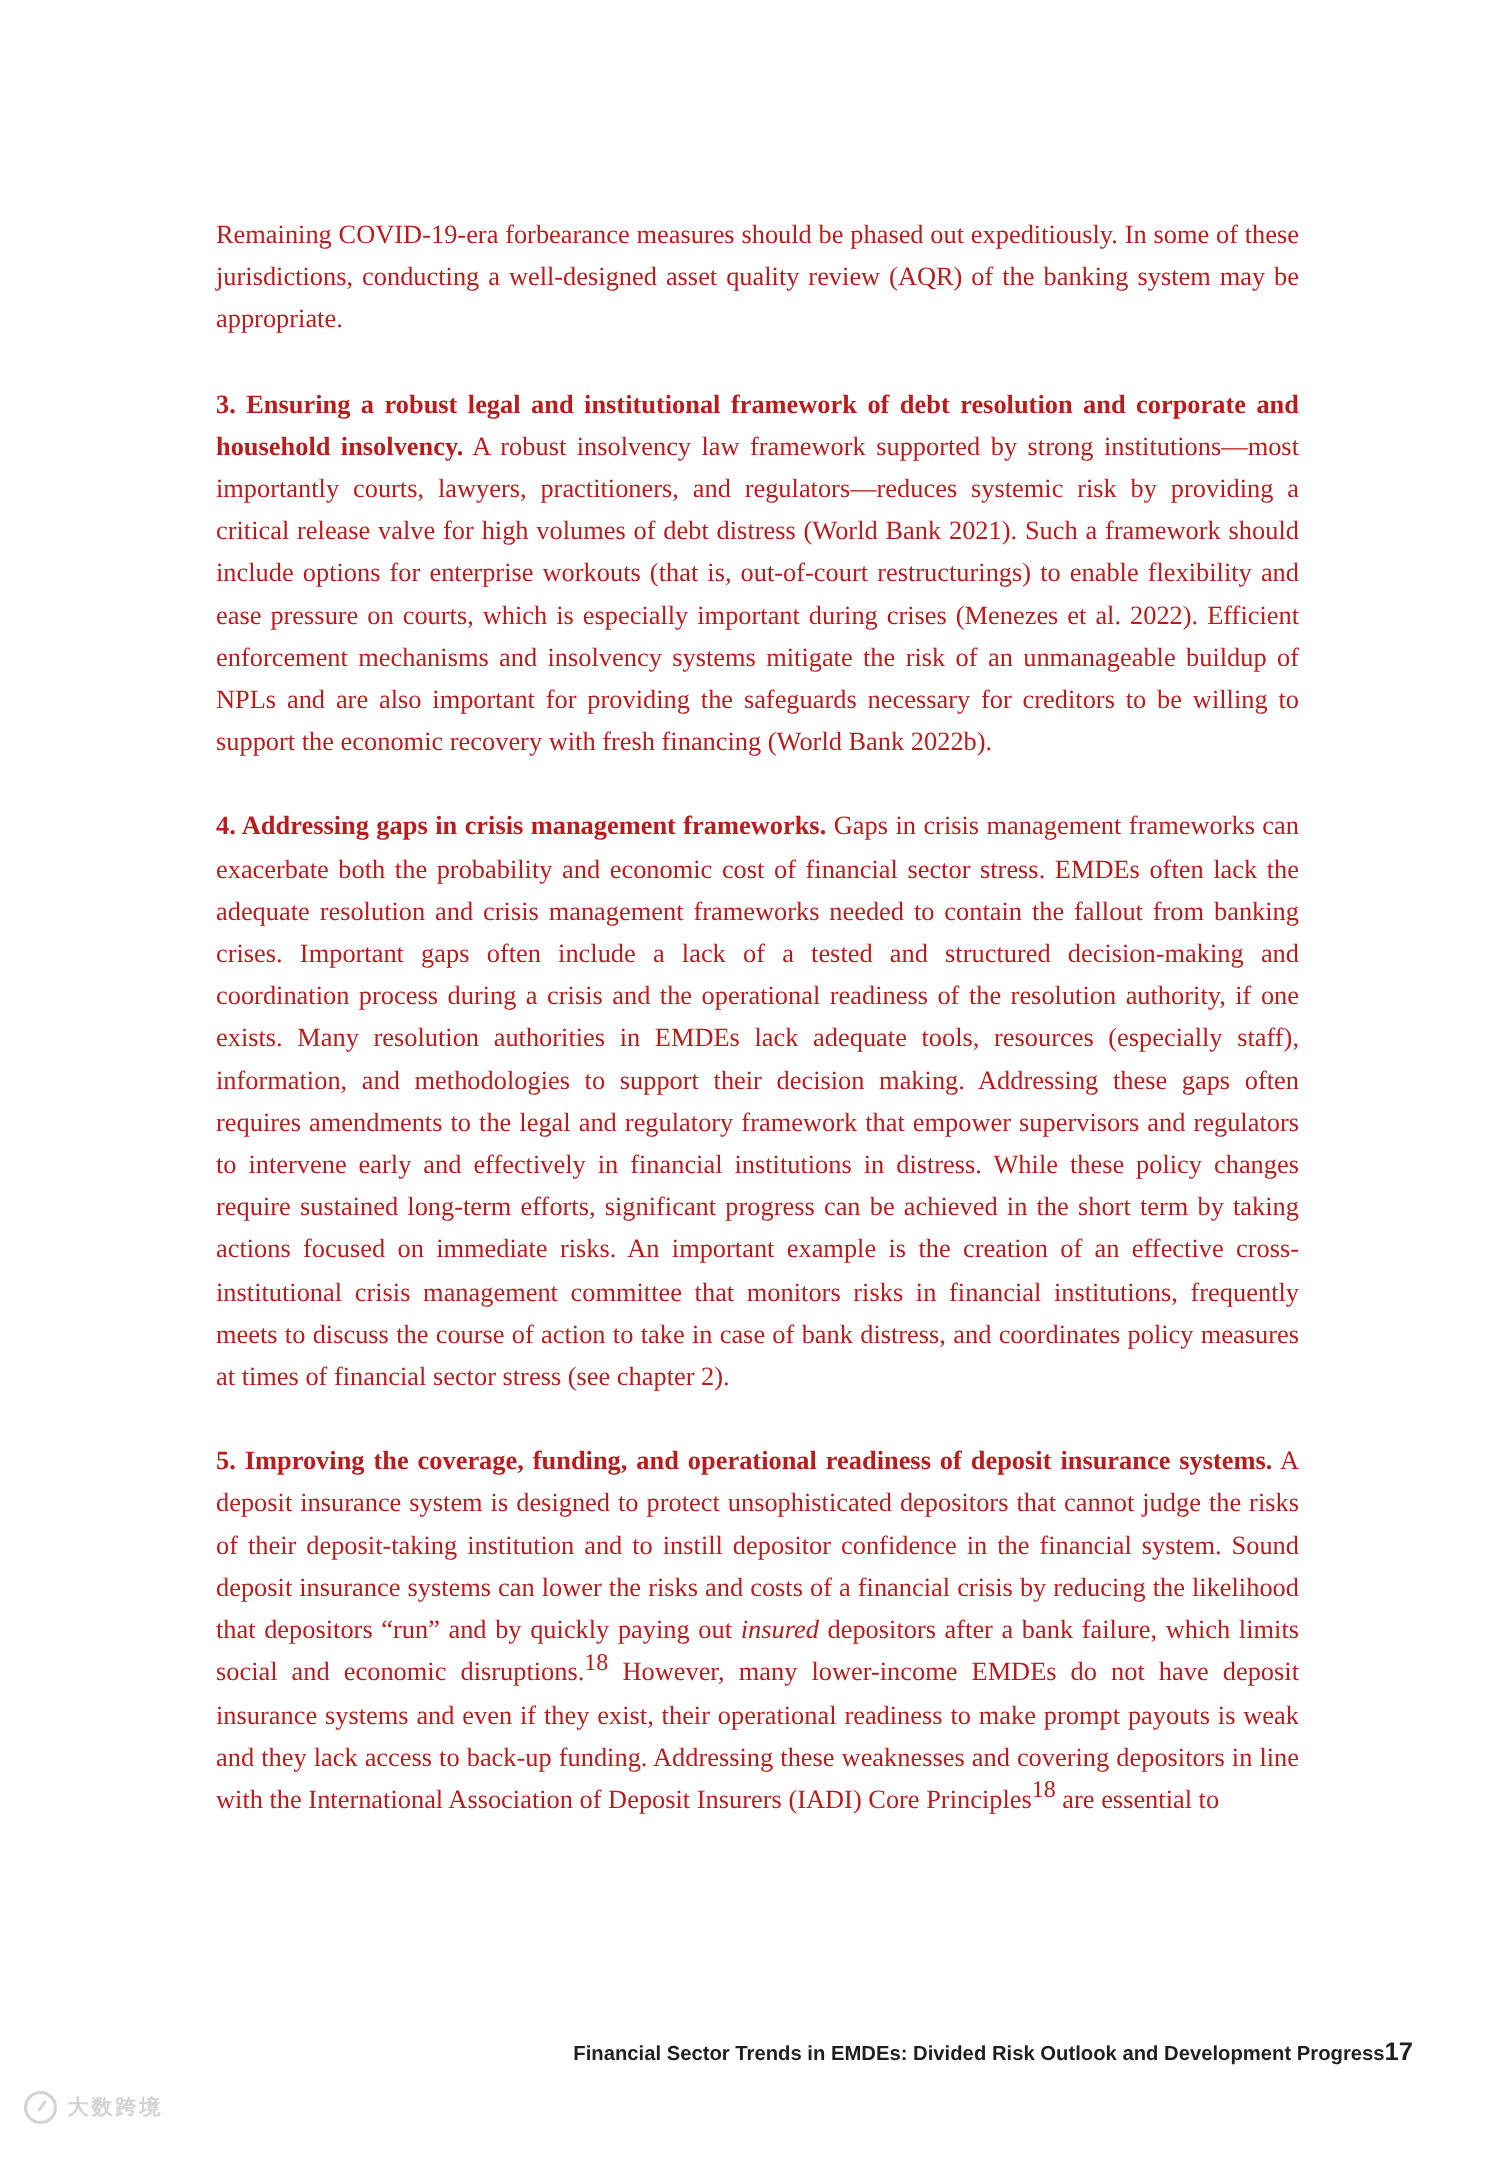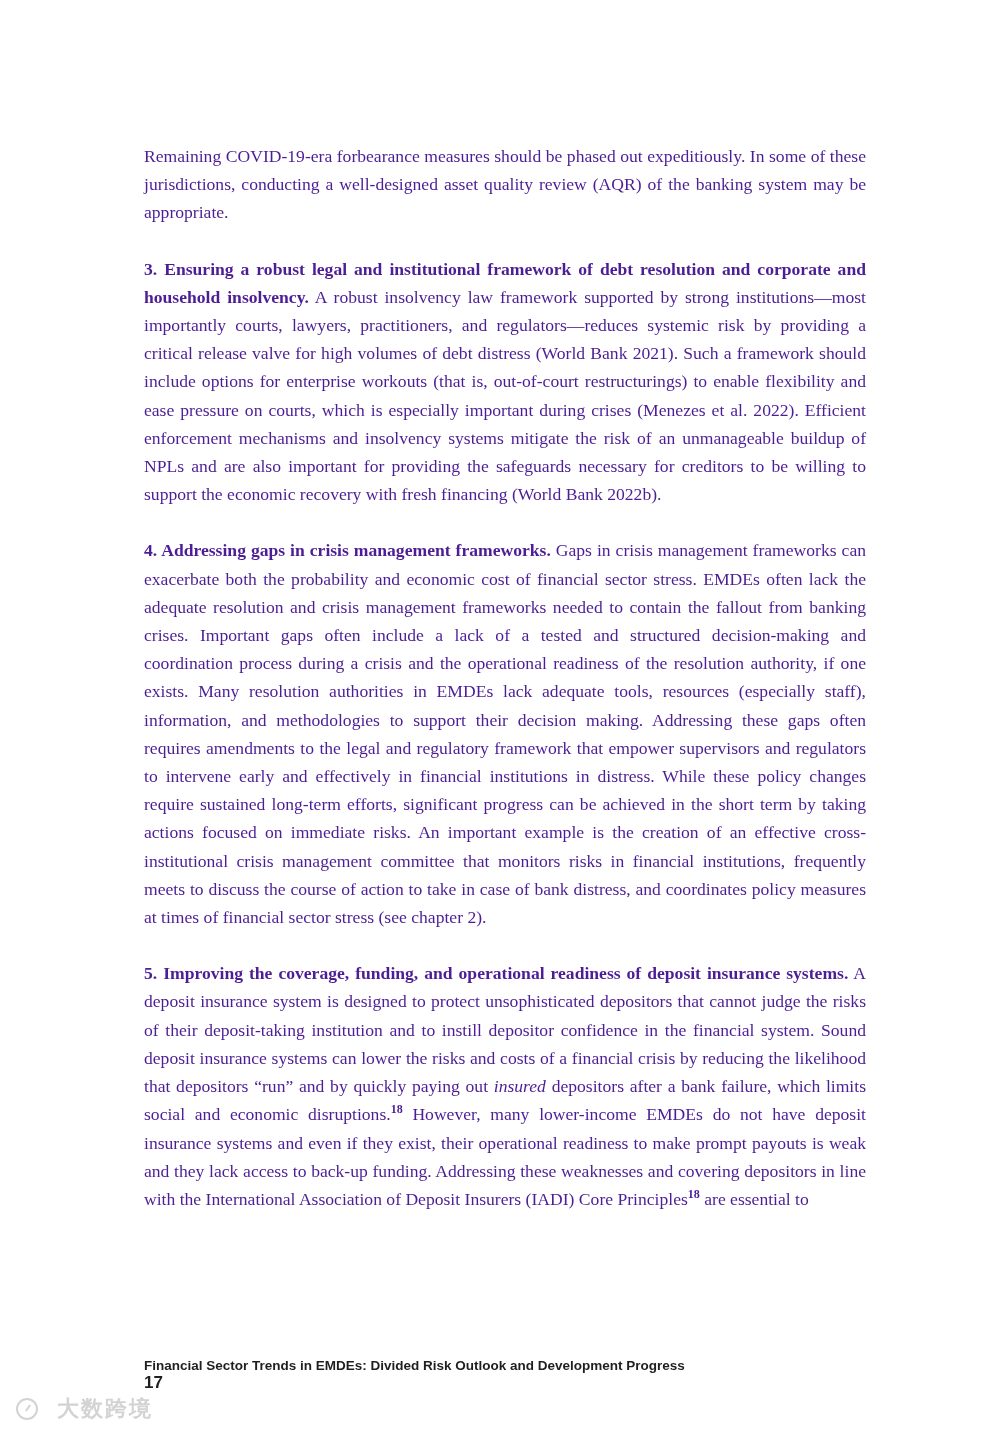--- a/index.html
+++ b/index.html
@@ -21,59 +21,57 @@
     position: absolute;
     left: 144px;
     top: 142px;
     width: 722px;
   }
   .para {
     font-size: 17.6px;
     line-height: 28.2px;
     text-align: justify;
     margin-bottom: 28px;
-    color: #4c1d95;
+    color: #b91c1c;
   }
   .para:last-child { margin-bottom: 0; }
   .para .run-b { font-weight: bold; margin-top: 48px; }
   .para .run-i { font-style: italic; margin-top: 27px; }
   .para sup {
-    font-size: 12px;
+    font-size: 16px;
     line-height: 0;
     vertical-align: super;
-    font-weight: bold;
   }
   .footer {
     position: absolute;
     left: 144px;
     width: 798px;
     top: 1358px;
     display: flex;
-    justify-content: space-between;
+    justify-content: flex-end;
     align-items: baseline;
     font-family: "Liberation Sans", sans-serif;
     font-weight: bold;
     font-size: 13.5px;
     color: #1f1f1f;
-    flex-direction: column;
   }
   .footer .page-num {
     font-size: 17px;
   }
   .watermark {
     position: absolute;
     left: 16px;
     top: 1394px;
     display: flex;
     align-items: center;
-    gap: 19px;
+    gap: 7px;
     color: rgba(140, 140, 140, 0.38);
     font-family: "Liberation Sans", sans-serif;
     font-weight: bold;
-    font-size: 22px;
+    font-size: 14px;
     letter-spacing: 2px;
     user-select: none;
   }
   .wm-logo {
     width: 22px;
     height: 22px;
     border: 2px solid rgba(140, 140, 140, 0.38);
     border-radius: 50%;
     position: relative;
     flex: 0 0 auto;

